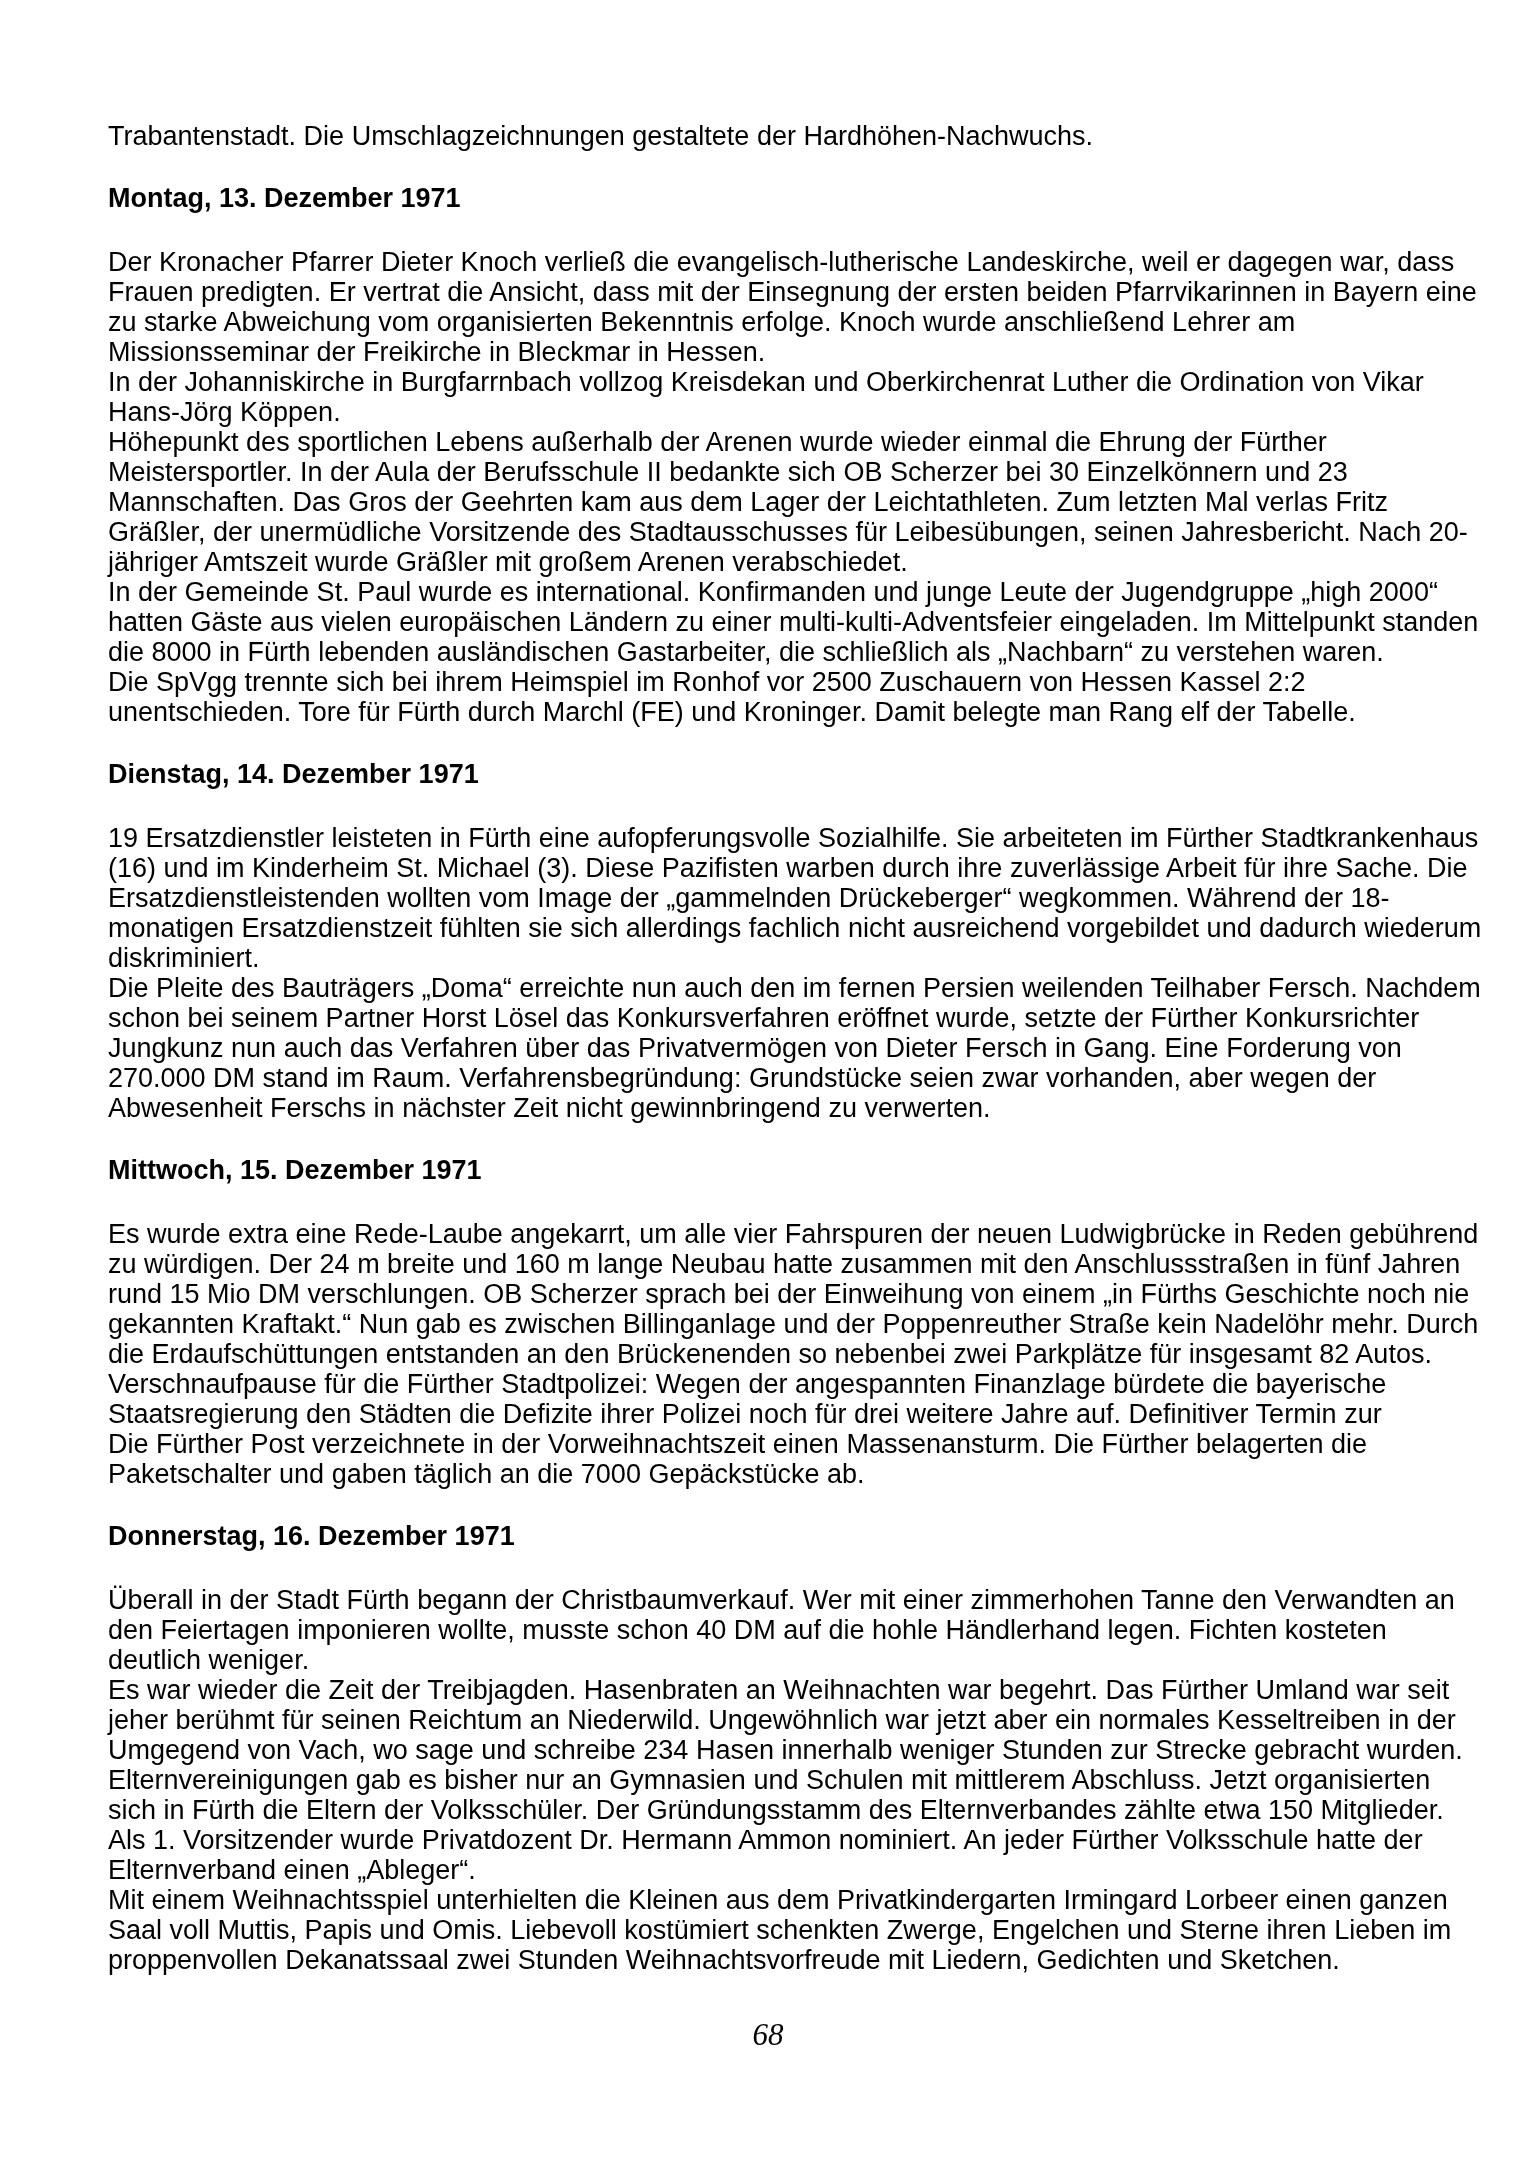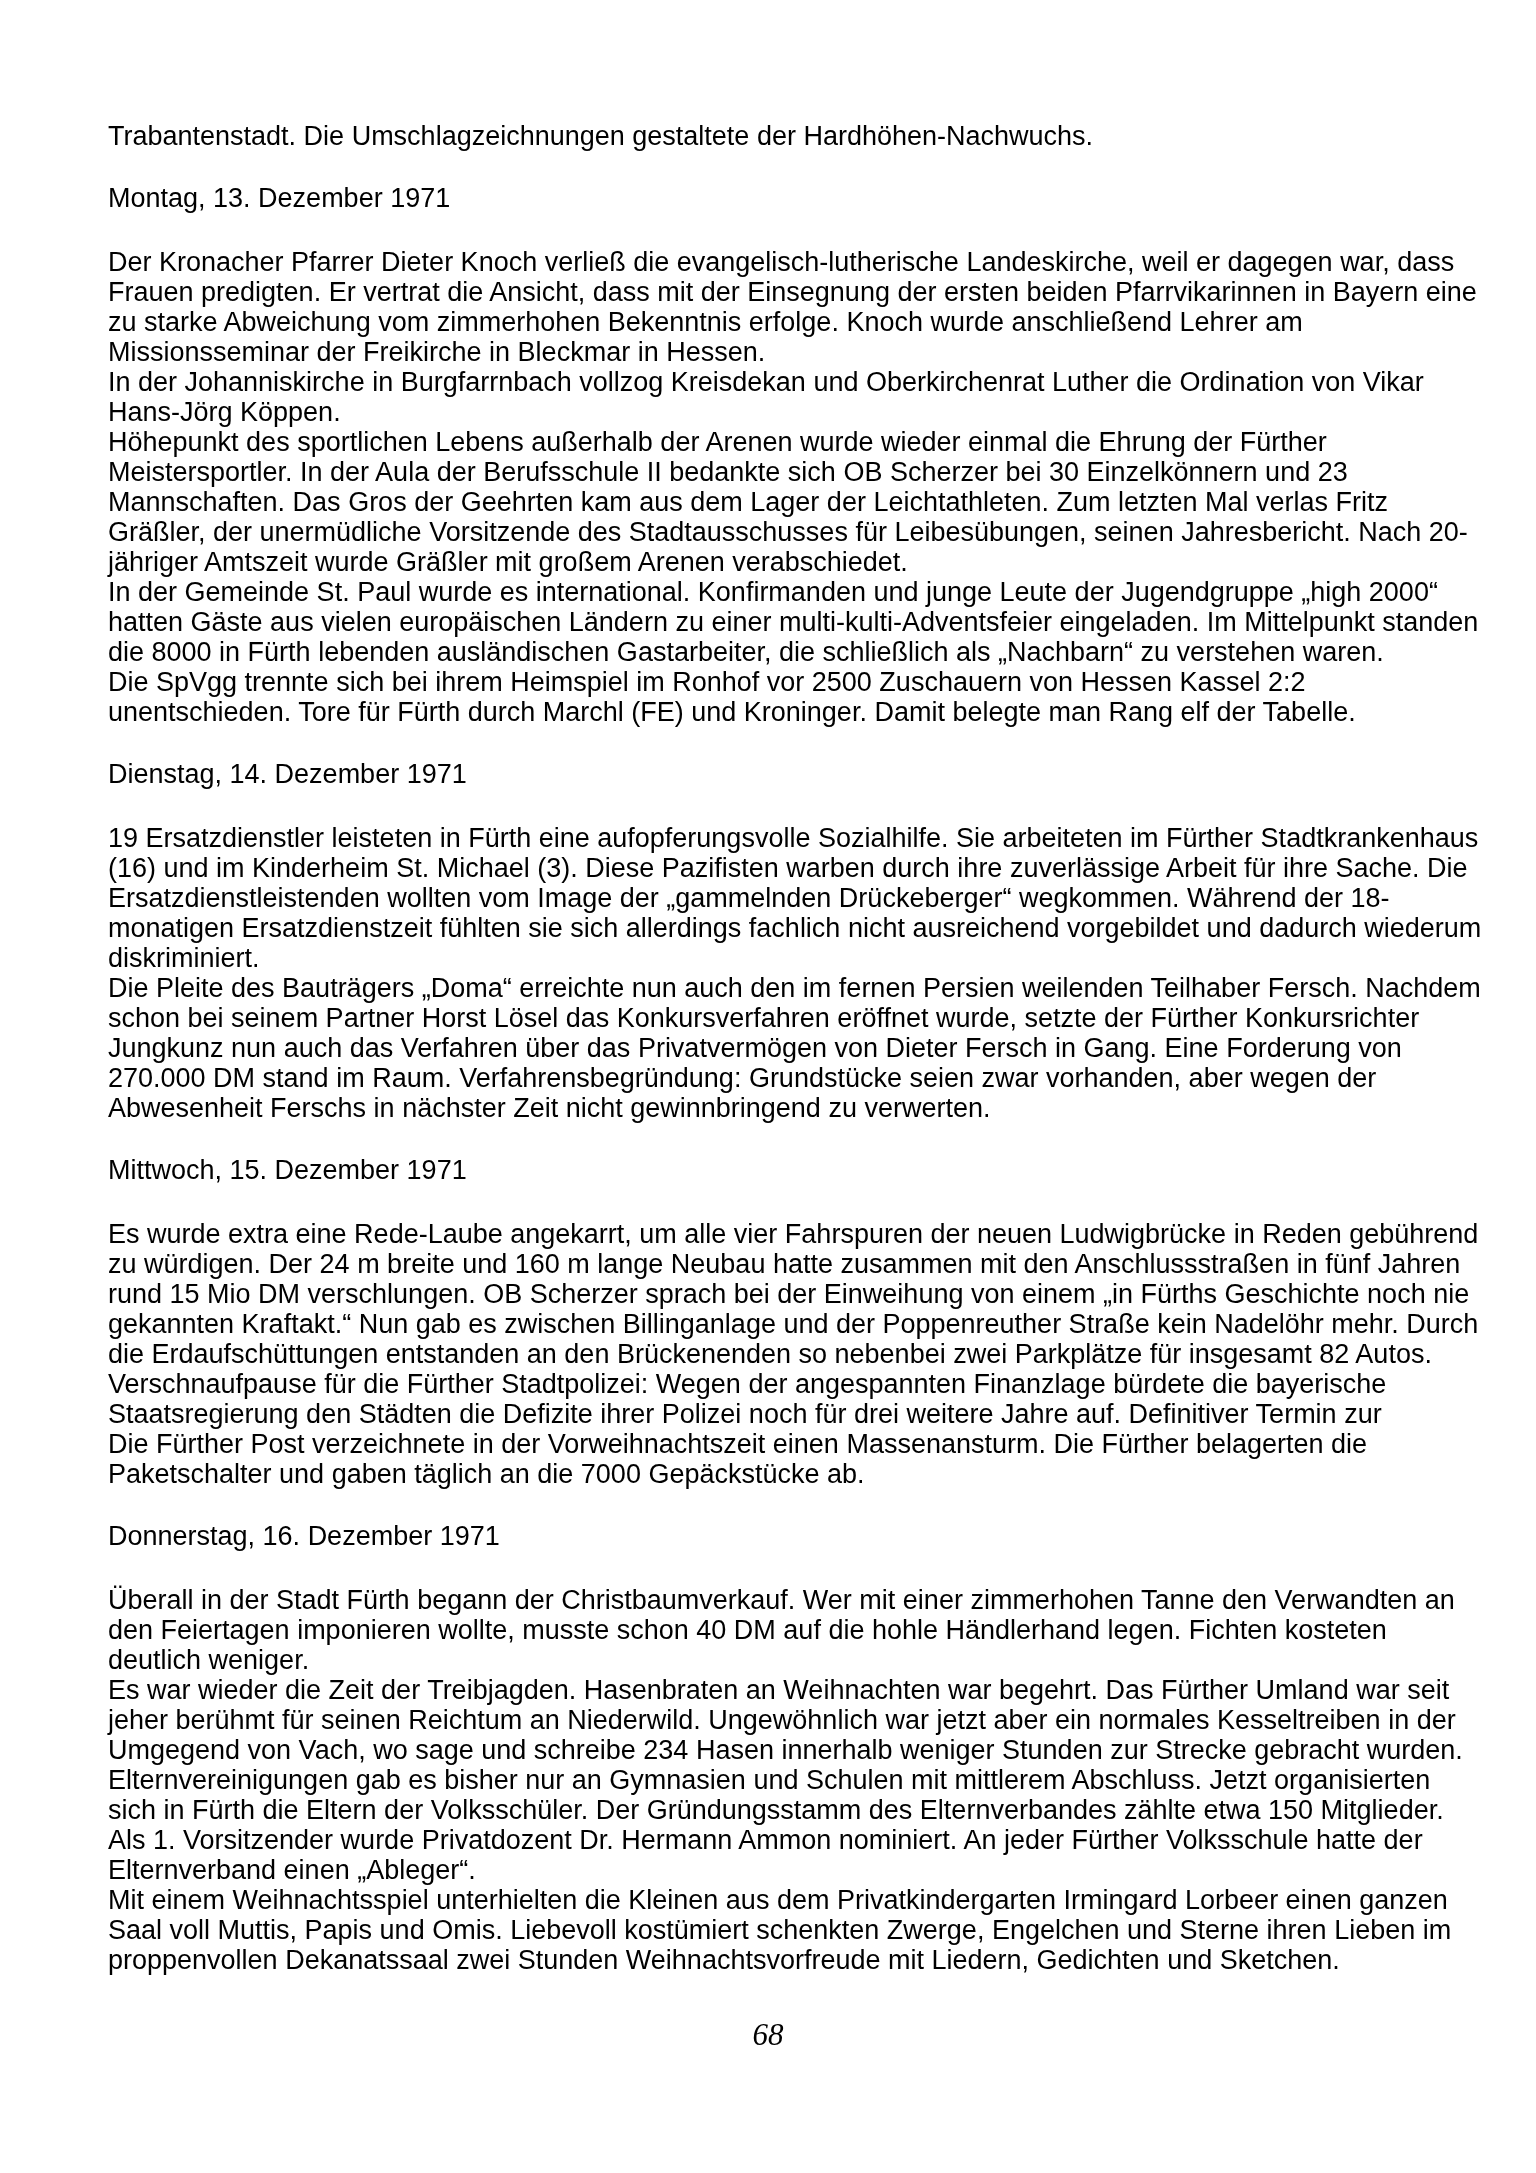--- a/index.html
+++ b/index.html
@@ -20,21 +20,21 @@
     font-size: 27px;
     line-height: 30px;
   }
   .intro-line,
   .text-line {
     white-space: nowrap;
   }
   .day-heading {
     font-size: 27px;
     line-height: 30px;
-    font-weight: normal;
+    font-weight: bold;
     margin: 32px 0 34px 0;
   }
   .day-body {
     margin: 0;
   }
   .page-number {
     margin-top: 42px;
     width: 1320px;
     text-align: center;
     font-family: "Liberation Serif", "DejaVu Serif", serif;
@@ -48,21 +48,21 @@
 
 <div class="page">
   <div class="intro-line">Trabantenstadt. Die Umschlagzeichnungen gestaltete der Hardhöhen-Nachwuchs.</div>
 
   <div id="sections">
       <section class="day-section">
         <h2 class="day-heading">Montag, 13. Dezember 1971</h2>
         <div class="day-body">
           <div class="text-line">Der Kronacher Pfarrer Dieter Knoch verließ die evangelisch-lutherische Landeskirche, weil er dagegen war, dass</div>
           <div class="text-line">Frauen predigten. Er vertrat die Ansicht, dass mit der Einsegnung der ersten beiden Pfarrvikarinnen in Bayern eine</div>
-          <div class="text-line">zu starke Abweichung vom zimmerhohen Bekenntnis erfolge. Knoch wurde anschließend Lehrer am</div>
+          <div class="text-line">zu starke Abweichung vom organisierten Bekenntnis erfolge. Knoch wurde anschließend Lehrer am</div>
           <div class="text-line">Missionsseminar der Freikirche in Bleckmar in Hessen.</div>
           <div class="text-line">In der Johanniskirche in Burgfarrnbach vollzog Kreisdekan und Oberkirchenrat Luther die Ordination von Vikar</div>
           <div class="text-line">Hans-Jörg Köppen.</div>
           <div class="text-line">Höhepunkt des sportlichen Lebens außerhalb der Arenen wurde wieder einmal die Ehrung der Fürther</div>
           <div class="text-line">Meistersportler. In der Aula der Berufsschule II bedankte sich OB Scherzer bei 30 Einzelkönnern und 23</div>
           <div class="text-line">Mannschaften. Das Gros der Geehrten kam aus dem Lager der Leichtathleten. Zum letzten Mal verlas Fritz</div>
           <div class="text-line">Gräßler, der unermüdliche Vorsitzende des Stadtausschusses für Leibesübungen, seinen Jahresbericht. Nach 20-</div>
           <div class="text-line">jähriger Amtszeit wurde Gräßler mit großem Arenen verabschiedet.</div>
           <div class="text-line">In der Gemeinde St. Paul wurde es international. Konfirmanden und junge Leute der Jugendgruppe „high 2000“</div>
           <div class="text-line">hatten Gäste aus vielen europäischen Ländern zu einer multi-kulti-Adventsfeier eingeladen. Im Mittelpunkt standen</div>

